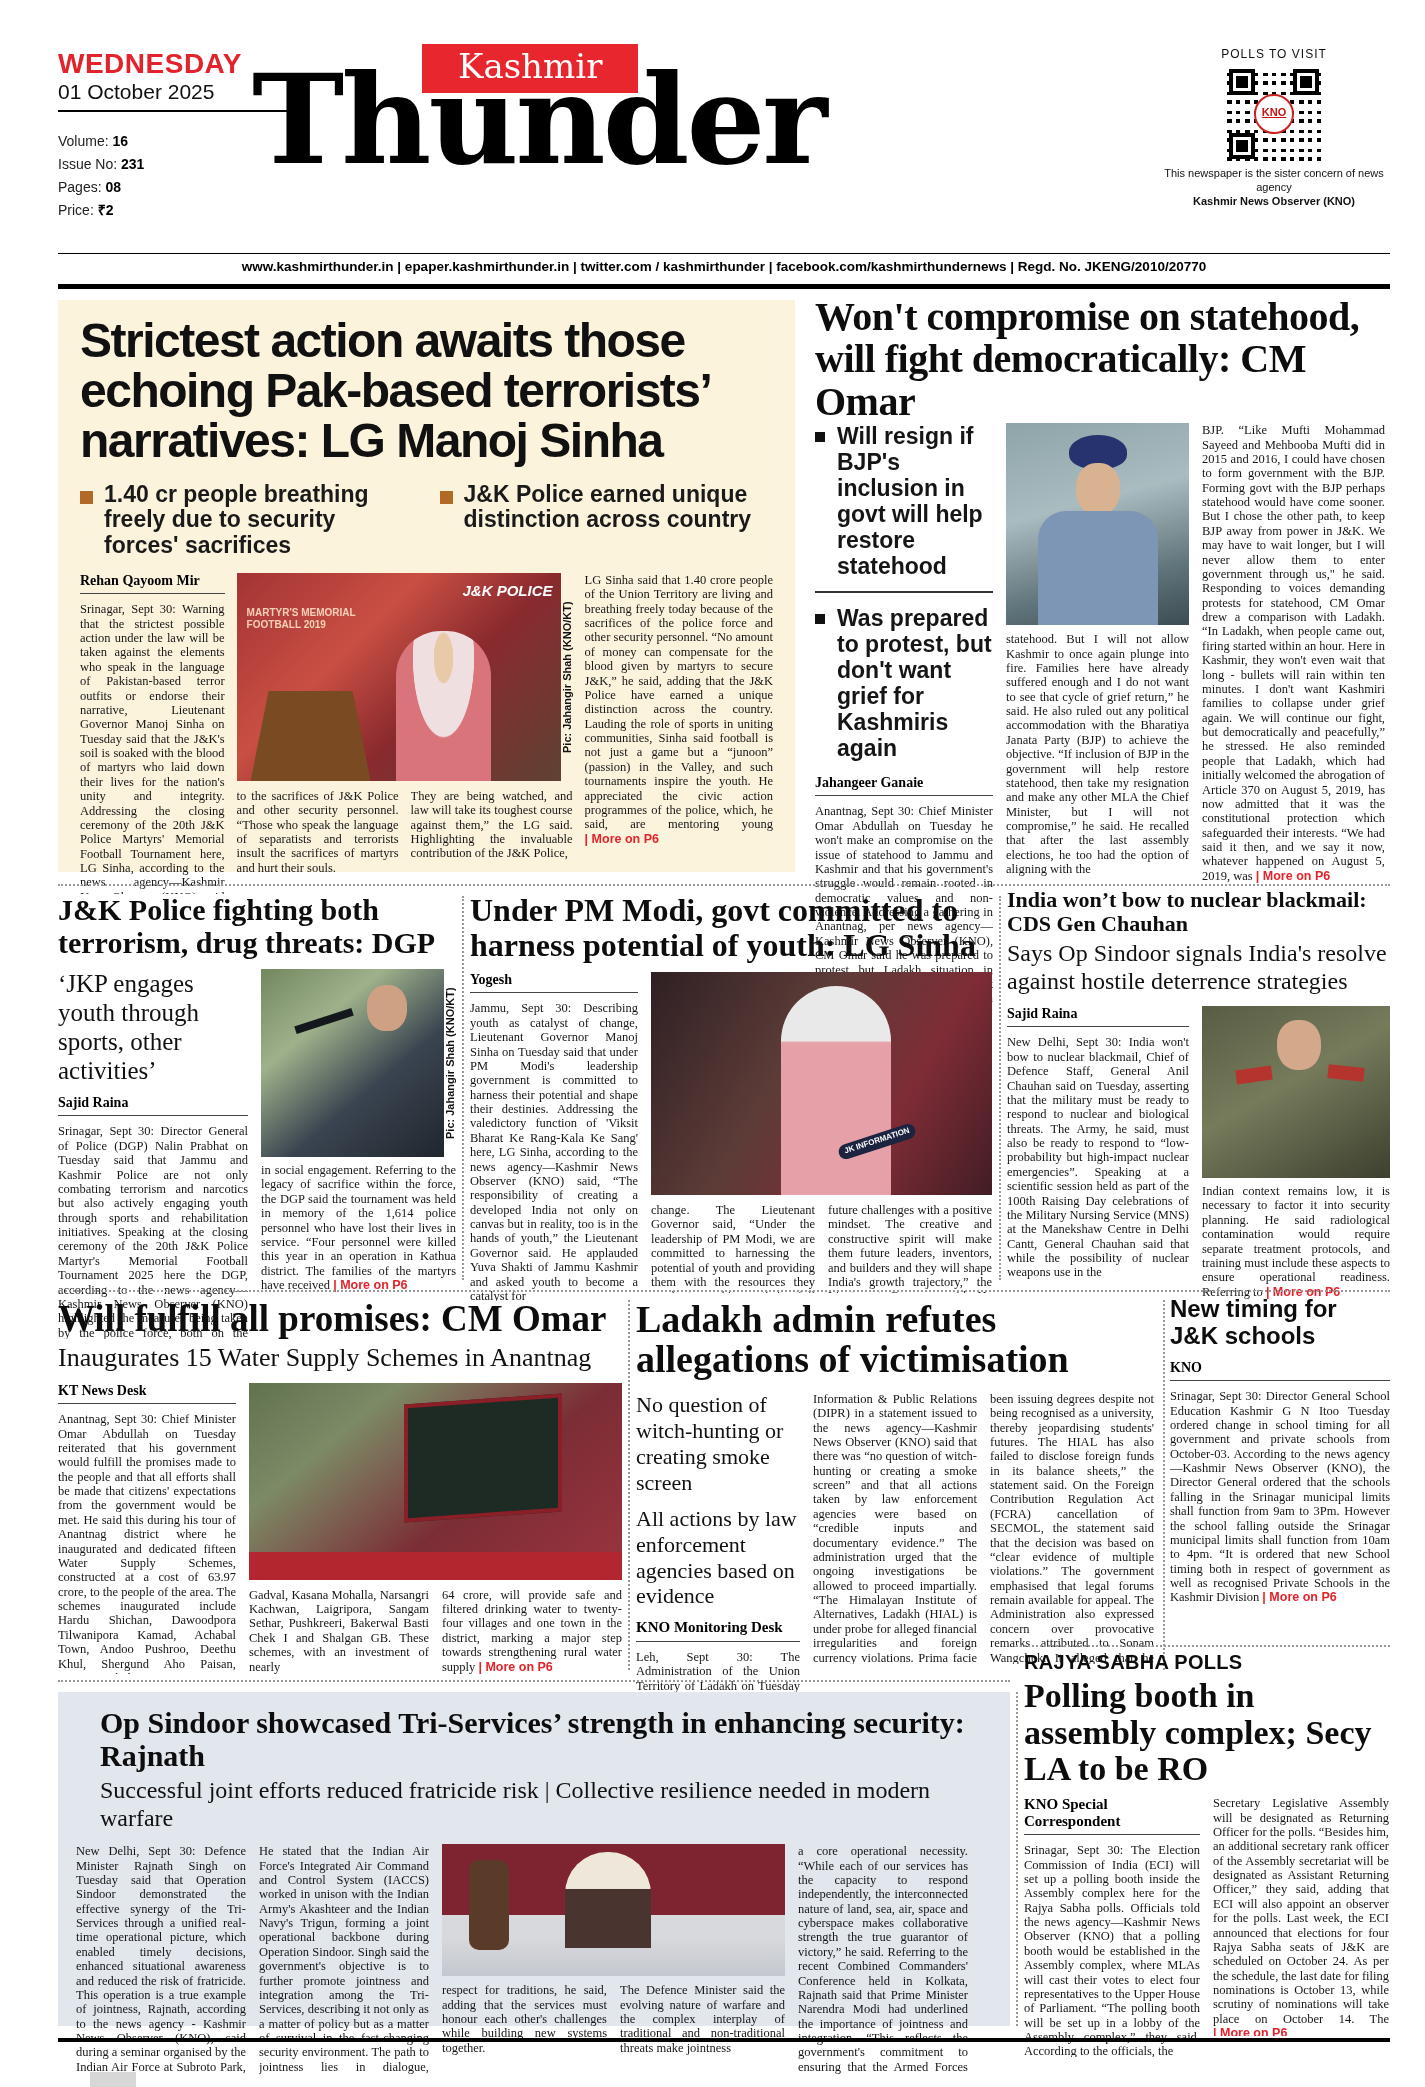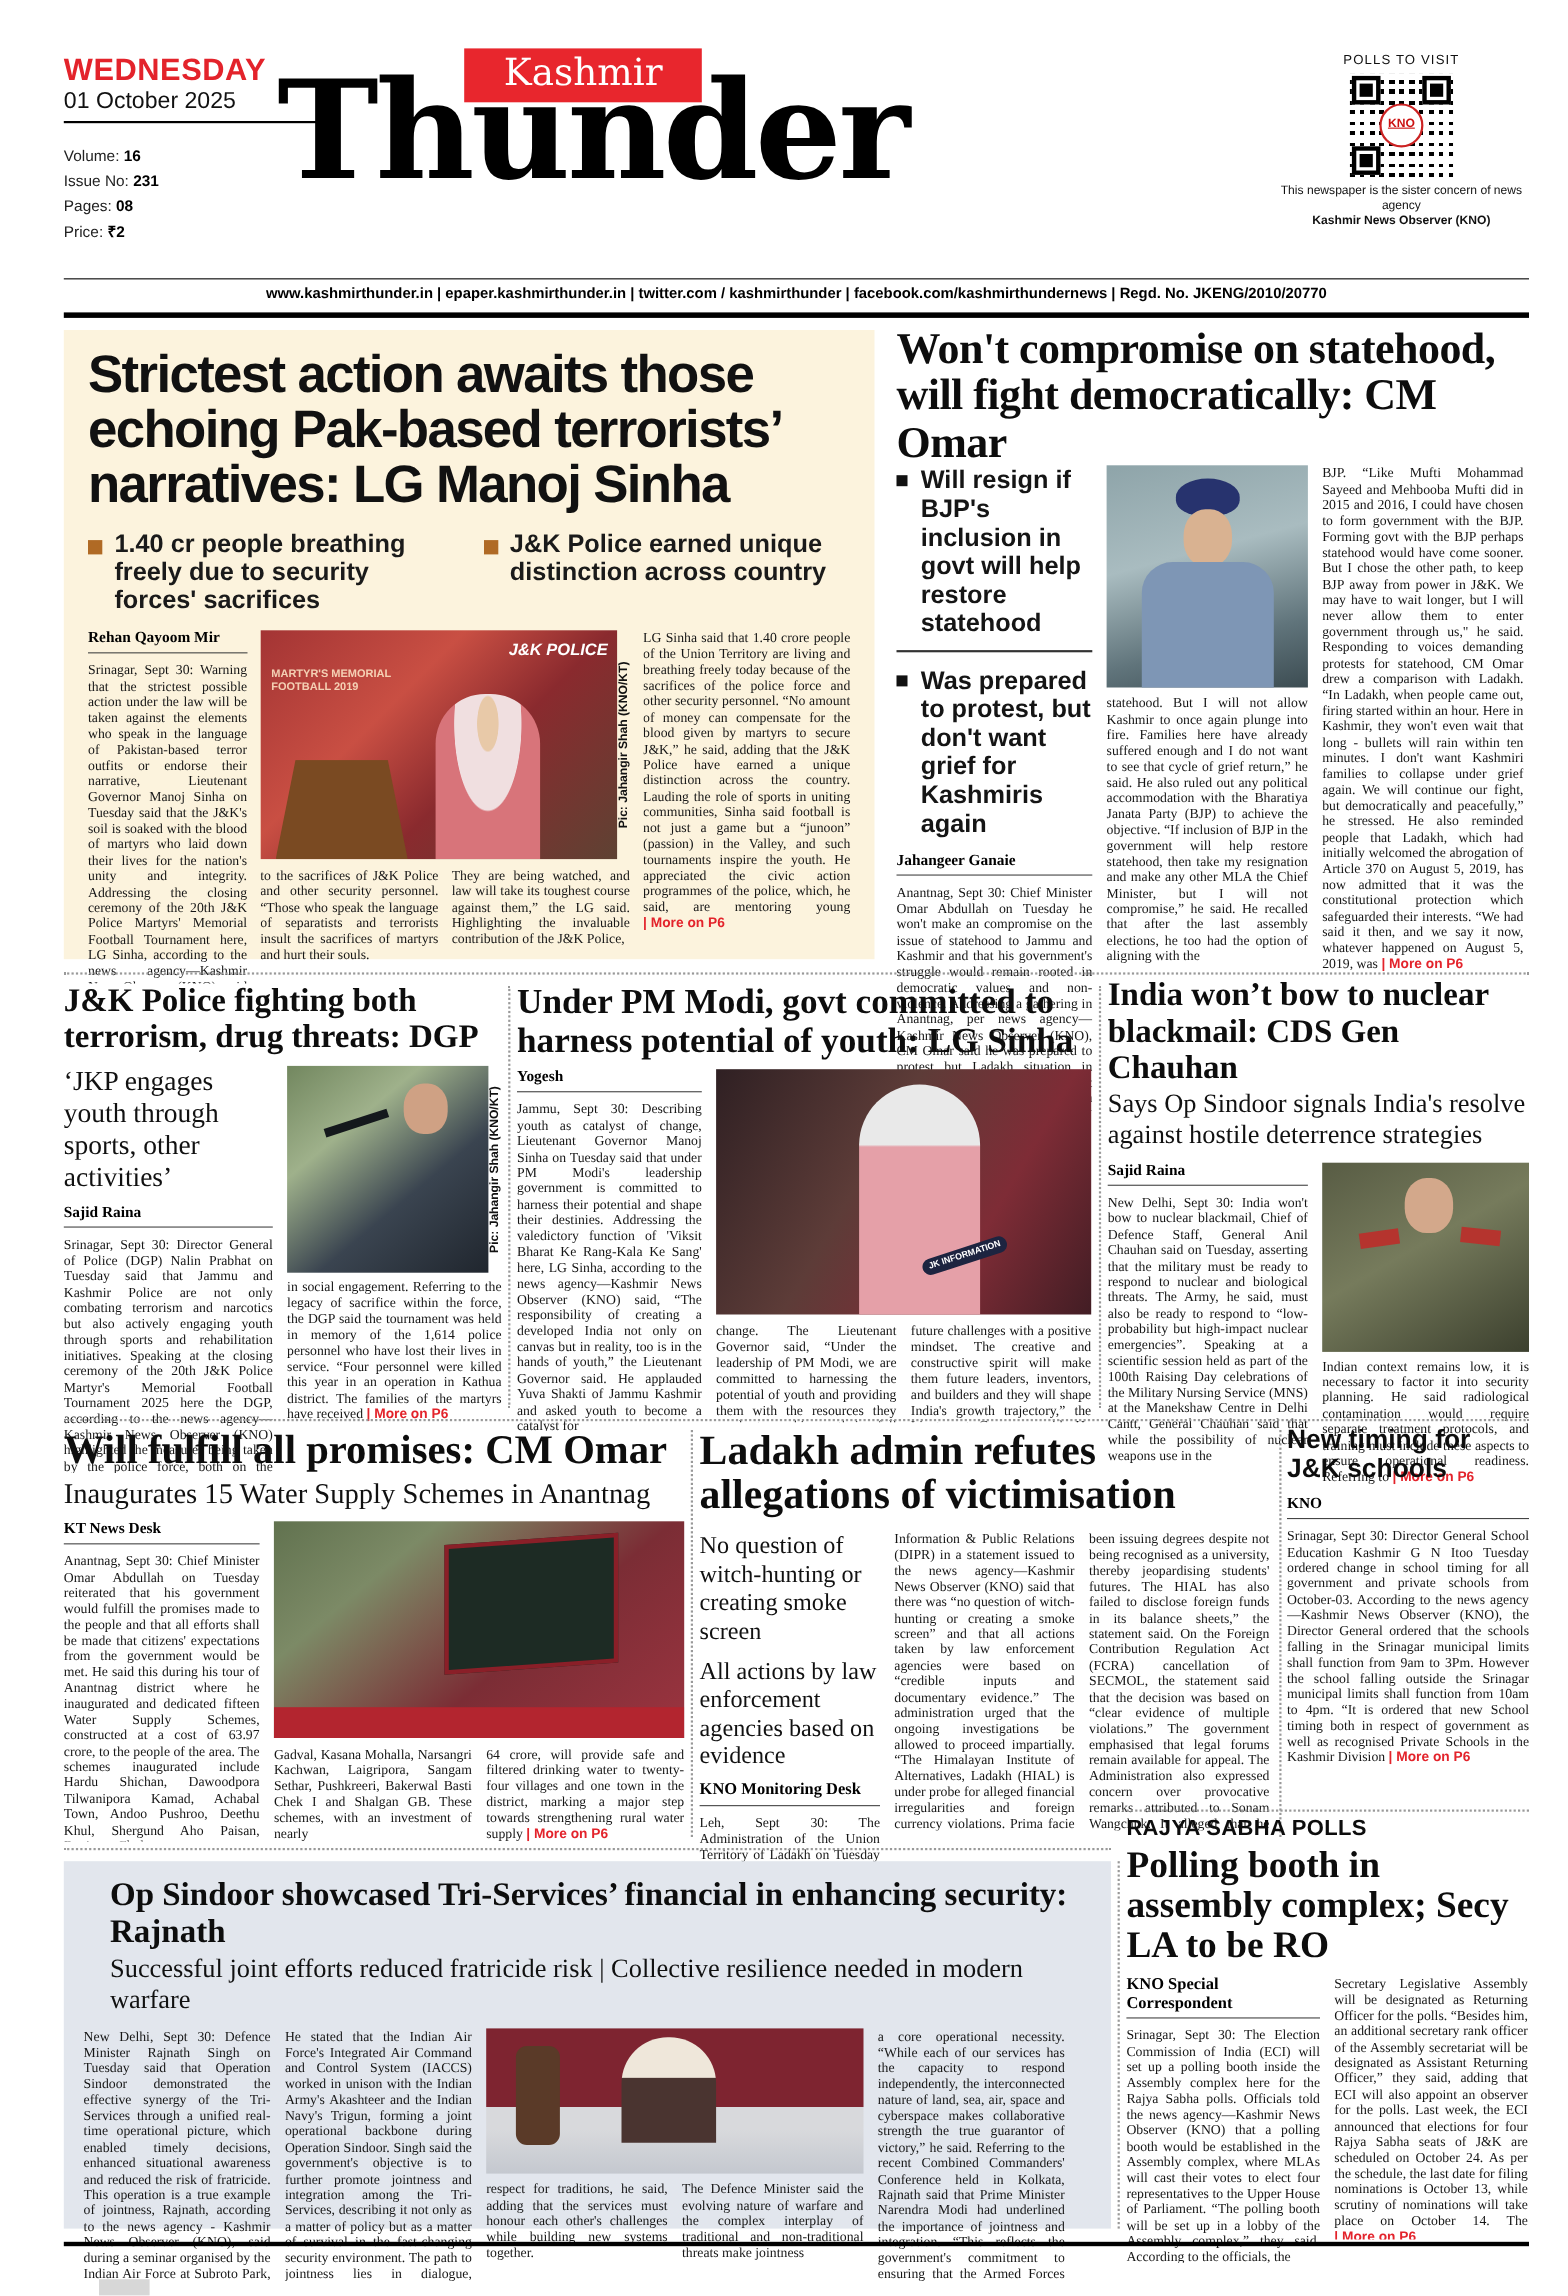--- a/index.html
+++ b/index.html
@@ -112,21 +112,21 @@
   .modi-c1 .bt{height:300px;}
   .modi-mid{width:341px;display:flex;flex-direction:column;}
   .modi-photo{height:223px;background:linear-gradient(120deg,#2f2023 0%,#5d3c38 40%,#7e2c36 70%,#421d24 100%);}
   .modi-photo .fig{position:absolute;left:38%;top:14px;width:110px;height:210px;border-radius:55px 55px 0 0;
         background:linear-gradient(to bottom,#e9e9e9 0 26%,#e5a0a8 27% 100%);}
   .modi-photo .chip{position:absolute;right:22%;bottom:46px;background:#1d2440;color:#fff;
         font:700 8px/1.1 "Liberation Sans",sans-serif;padding:3px 6px;border-radius:8px;transform:rotate(-18deg);}
   .modi-mid-cols{display:flex;gap:13px;margin-top:8px;}
   .modi-mid-cols .bt{width:164px;height:90px;}
   .cds{position:absolute;left:1007px;top:888px;width:383px;}
-  .cds-hl{font-size:30px;line-height:1.1;}
+  .cds-hl{font-size:22px;line-height:1.1;}
   .cds-sub{font:400 24px/1.16 "Liberation Serif",serif;color:#111;margin-top:4px;}
   .cds-body{display:flex;gap:13px;margin-top:10px;}
   .cds-c1{width:182px;}
   .cds-c1 .bt{height:262px;}
   .cds-c2{width:188px;}
   .cds-photo{height:172px;background:linear-gradient(150deg,#585c44 0%,#767b5c 45%,#3c402e 100%);margin-bottom:6px;}
   .cds-photo .face{position:absolute;left:40%;top:14px;width:44px;height:50px;border-radius:45%;background:#d3a88b;}
   .cds-photo .board{position:absolute;left:18%;top:62px;width:36px;height:14px;background:#b5342e;transform:rotate(-8deg);}
   .cds-photo .board2{position:absolute;right:14%;top:60px;width:36px;height:14px;background:#b5342e;transform:rotate(6deg);}
   .cds-c2 .bt{height:120px;}
@@ -402,21 +402,21 @@
   <div class="school">
     <div class="school-hl">New timing for J&amp;K schools</div>
     <div class="byline">KNO</div>
     <div class="bt"><span>Srinagar, Sept 30: Director General School Education Kashmir G N Itoo Tuesday ordered change in school timing for all government and private schools from October-03. According to the news agency—Kashmir News Observer (KNO), the Director General ordered that the schools falling in the Srinagar municipal limits shall function from 9am to 3Pm. However the school falling outside the Srinagar municipal limits shall function from 10am to 4pm. “It is ordered that new School timing both in respect of government as well as recognised Private Schools in the Kashmir Division</span> <span class="more">| More on P6</span></div>
   </div>
 
   <div class="dotted-h" style="left:58px;top:1680px;width:952px;"></div>
   <div class="dotted-h" style="left:1016px;top:1645px;width:374px;"></div>
 
   <div class="sindoor">
-    <div class="hl sin-hl">Op Sindoor showcased Tri-Services’ financial in enhancing security: Rajnath</div>
+    <div class="hl sin-hl">Op Sindoor showcased Tri-Services’ strength in enhancing security: Rajnath</div>
     <div class="sin-sub">Successful joint efforts reduced fratricide risk | Collective resilience needed in modern warfare</div>
     <div class="sin-body">
       <div class="sin-c">
         <div class="bt"><span>New Delhi, Sept 30: Defence Minister Rajnath Singh on Tuesday said that Operation Sindoor demonstrated the effective synergy of the Tri-Services through a unified real-time operational picture, which enabled timely decisions, enhanced situational awareness and reduced the risk of fratricide. This operation is a true example of jointness, Rajnath, according to the news agency - Kashmir News Observer (KNO), said during a seminar organised by the Indian Air Force at Subroto Park, New Delhi.</span></div>
       </div>
       <div class="sin-c">
         <div class="bt"><span>He stated that the Indian Air Force's Integrated Air Command and Control System (IACCS) worked in unison with the Indian Army's Akashteer and the Indian Navy's Trigun, forming a joint operational backbone during Operation Sindoor. Singh said the government's objective is to further promote jointness and integration among the Tri-Services, describing it not only as a matter of policy but as a matter of survival in the fast-changing security environment. The path to jointness lies in dialogue, understanding and</span></div>
       </div>
       <div class="sin-mid">
         <div class="photo sin-photo">

